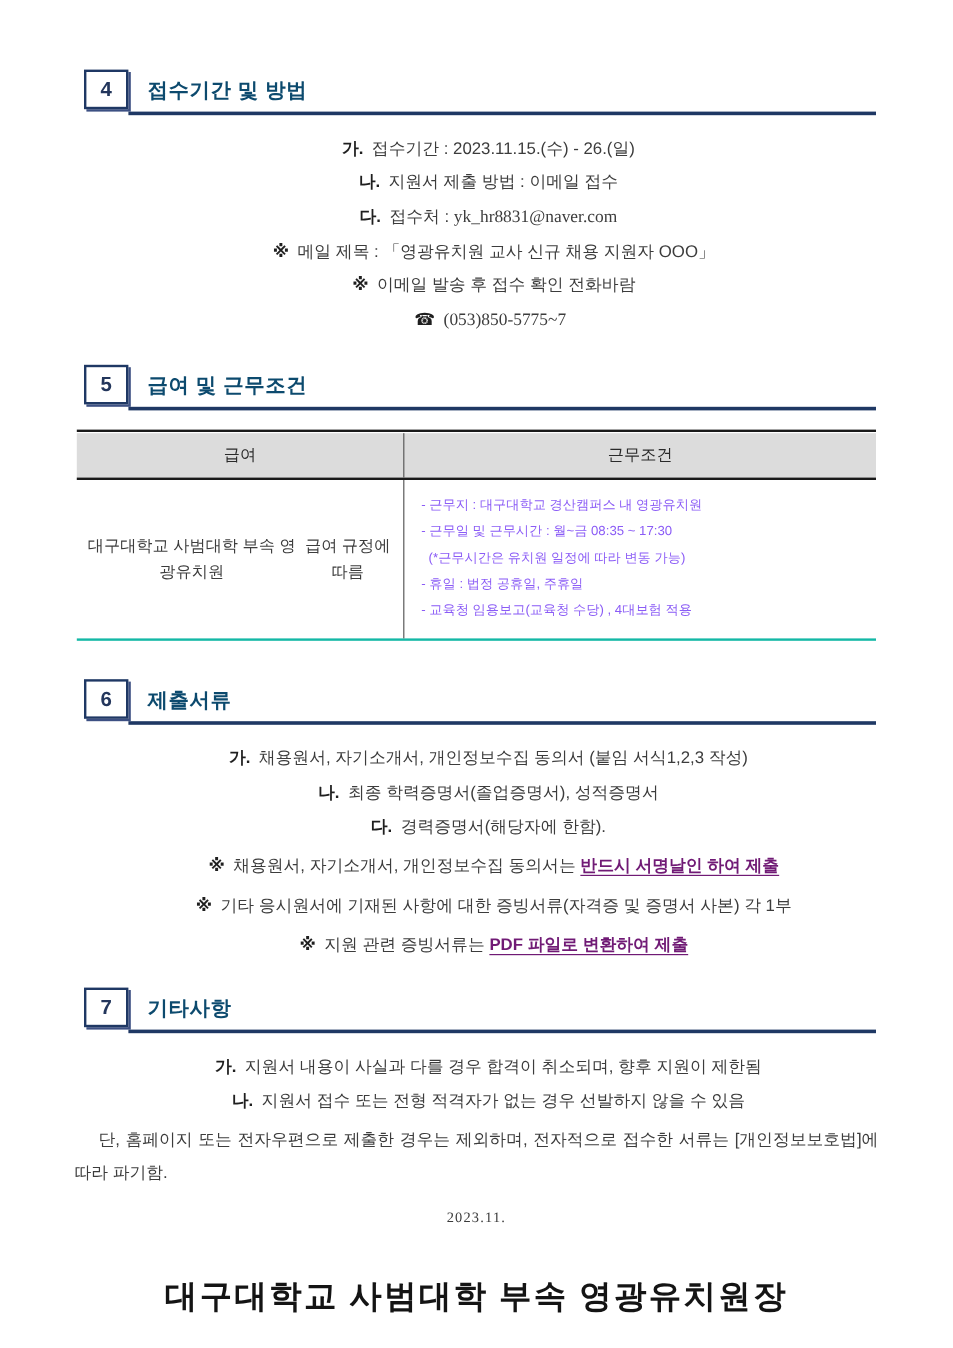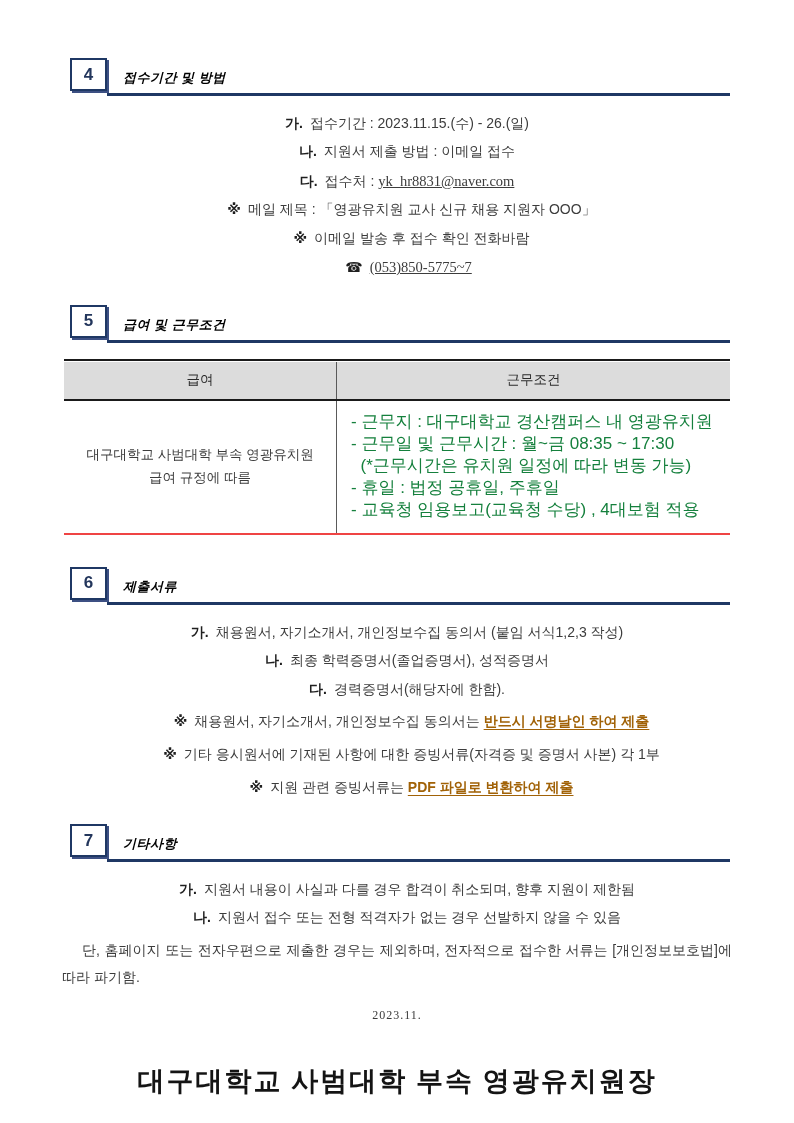--- a/index.html
+++ b/index.html
@@ -24,57 +24,57 @@
     display:flex; align-items:center; justify-content:center;
     font-size:17px; font-weight:bold; color:#23365c;
     margin-bottom:5px; margin-left:6px;
     flex:0 0 auto;
   }
   .title-wrap {
     flex:1 1 auto;
     border-bottom:3px solid #1f3864;
     padding:0 0 6px 16px;
   }
-  .sec-title { font-size:13px; font-weight:bold; color:#000000; letter-spacing:0.5px;font-style:italic; }
+  .sec-title { font-size:17px; font-weight:bold; color:#0c4a6e; letter-spacing:0.5px; }
   
   .items { padding-top:2px; }
   .item { font-size:14px; line-height:1.42; margin-bottom:8.5px; padding-left:20px; color:#3c3c3c;text-align:center; }
   .item.sub { padding-left:29px; }
   .item.tel { padding-left:23px; }
   .item.gap { margin-top:13px; }
   .item .lbl { font-weight:bold; color:#1f1f1f; margin-right:7px; }
-  .item .part.b { font-weight:bold; color:#a16207; }
+  .item .part.b { font-weight:bold; color:#701a75; }
   .item .part.u { text-decoration:underline; text-underline-offset:3px; }
-  .item .part.serif { font-family:"Liberation Serif","DejaVu Serif",serif; font-size:14.5px;text-decoration:underline; }
+  .item .part.serif { font-family:"Liberation Serif","DejaVu Serif",serif; font-size:14.5px; }
   .item.para {
     padding-left:0; text-indent:20px; text-align:justify;
     line-height:1.96; margin-bottom:2px; margin-left:-2px; margin-right:-2px;
   }
   
   .doc-table {
     width:100%;
     margin-top:13px;
     border-top:2.5px solid #1a1a1a;
-    border-bottom:2px solid #ef4444;
+    border-bottom:2px solid #14b8a6;
   }
   .t-head { display:flex; background:#dcdcdc; border-bottom:2.5px solid #1a1a1a; margin-top:1px; }
   .t-body { display:flex; }
   .t-col-l { flex:0 0 41%; border-right:1px solid #5a5a5a; }
   .t-col-r { flex:1 1 auto; }
   .t-head .t-col-l, .t-head .t-col-r {
     text-align:center; font-size:13.5px; color:#2a2a2a;
     padding:9px 0 10px 0;
   }
   .t-body .t-col-l {
-    display:flex; flex-direction:column; justify-content:center; align-items:center;
+    display:flex; flex-direction:row; justify-content:center; align-items:center;
     font-size:13.5px; line-height:1.65; color:#3c3c3c; text-align:center;
     padding:10px 6px;
   }
   .t-body .t-col-r { padding:10px 8px 12px 14px; }
-  .cell-line { font-size:17px; line-height:22px; color:#15803d; white-space:pre-wrap; }
+  .cell-line { font-size:11px; line-height:22px; color:#8b5cf6; white-space:pre-wrap; }
   
   .sec { margin-bottom:0; }
   .sec-4 { margin-top:0; }
   .sec-5 { margin-top:27px; }
   .sec-6 { margin-top:32px; }
   .sec-7 { margin-top:26px; }
   
   .issue-date {
     text-align:center; margin-top:16px;
     font-family:"Liberation Serif","DejaVu Serif",serif;

